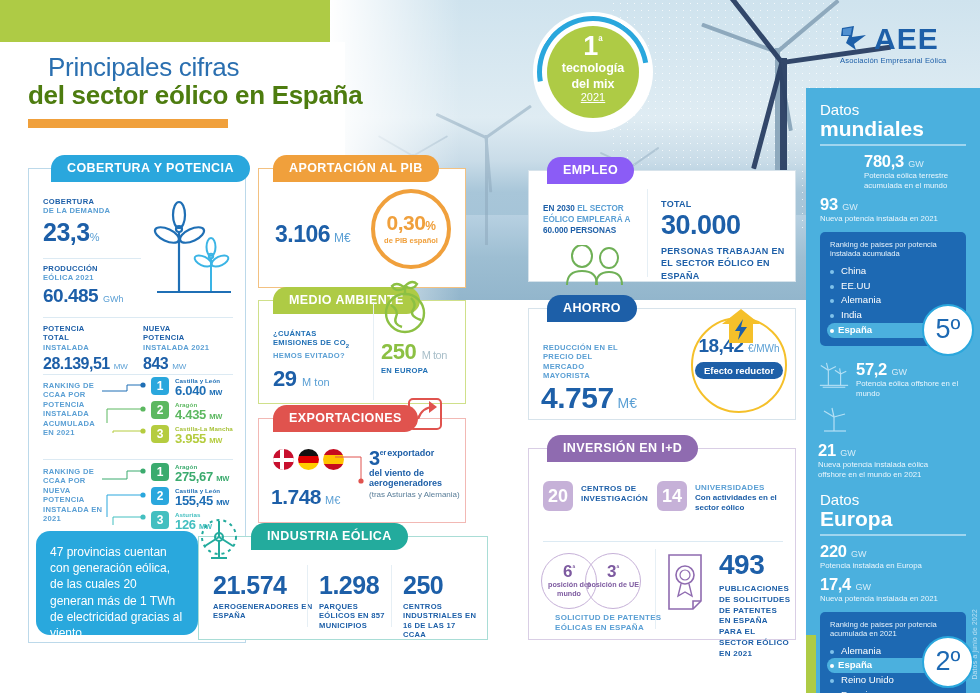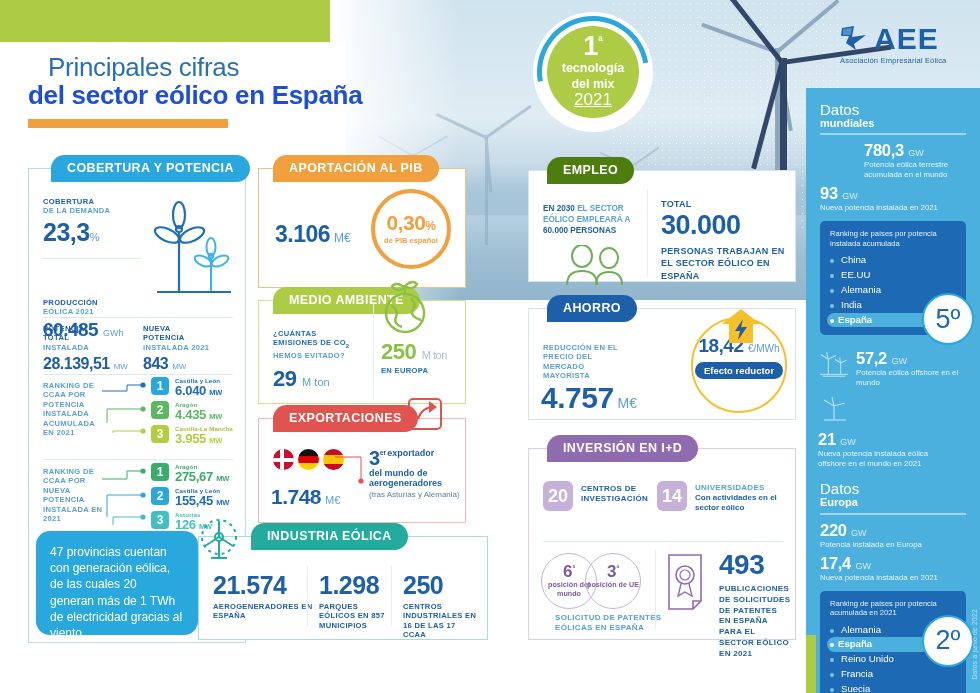--- a/index.html
+++ b/index.html
@@ -33,39 +33,39 @@
   .turb .blade { position:absolute; background:#8ea9bd; transform-origin: 0 50%; border-radius:1px;}
   .turb-dark .mast, .turb-dark .blade { background:#2a3f63; }
   .sea {
     position:absolute; left:330px; top:215px; width:650px; height:95px;
     background: linear-gradient(to bottom,#b8d1e2,#9dbed2 45%,#8fb3ca);
     opacity:.95;
   }
   
   .title { position:absolute; left:28px; top:52px; }
   .title .l1 { font-size:26px; color:#2a6fb0; font-weight:400; letter-spacing:-.3px;margin-left:20px; }
-  .title .l2 { font-size:26px; color:#1d4ed8; font-weight:bold; letter-spacing:-.3px; margin-top:-3px; }
+  .title .l2 { font-size:26px; color:#4d7c0f; font-weight:bold; letter-spacing:-.3px; margin-top:-3px; }
   .title .rule { width:200px; height:9px; background:#f0a03c; margin-top:8px; }
 
   
   .badge-wrap { position:absolute; left:533px; top:12px; width:120px; height:120px; }
   .badge-ring-w { position:absolute; inset:0; border-radius:50%; background:#fff; }
   .badge-ring-b {
     position:absolute; left:4px; top:4px; width:112px; height:112px; border-radius:50%;
     border:5px solid #2aa7dd; border-right-color:transparent; border-bottom-color:transparent;
     transform: rotate(35deg);
   }
   .badge-circle {
     position:absolute; left:14px; top:14px; width:92px; height:92px; border-radius:50%;
     background:#aecb45; color:#fff; text-align:center;
   }
   .badge-circle .b1 { font-size:27px; font-weight:bold; margin-top:7px; line-height:1; }
   .badge-circle .b1 sup { font-size:12px; }
   .badge-circle .b2 { font-size:12.5px; font-weight:bold; line-height:1.08; margin-top:2px; }
-  .badge-circle .b3 { font-size:17px; line-height:1.1;text-decoration:underline; }
+  .badge-circle .b3 { font-size:11px; line-height:1.1;text-decoration:underline; }
 
   
   .logo { position:absolute; left:840px; top:24px; color:#1d5fa8; }
   .logo .name { font-size:30px; font-weight:bold; letter-spacing:1px; line-height:1; }
   .logo .sub { font-size:7.6px; letter-spacing:.15px; margin-top:2px; }
 
   
   .card { position:absolute; background:#fff; border:1px solid; }
   .pill {
     position:absolute; color:#fff; font-size:12.5px; font-weight:bold;
@@ -107,21 +107,21 @@
   #ma .pill { left:14px; top:-14px; background:#aecb45; }
   
   #exp { left:258px; top:418px; width:208px; height:105px; border-color:#f2b8b4; }
   #exp .pill { left:14px; top:-14px; background:#e0534e; }
   .flag { width:21px; height:21px; border-radius:50%; position:relative; overflow:hidden; display:inline-block; }
   
   #ind { left:198px; top:536px; width:290px; height:104px; border-color:#a9ddd6; }
   #ind .pill { left:52px; top:-14px; background:#23ab9d; }
   
   #emp { left:528px; top:170px; width:268px; height:112px; border-color:#d7e3eb; }
-  #emp .pill { left:18px; top:-14px; background:#4d7c0f; }
+  #emp .pill { left:18px; top:-14px; background:#8b5cf6; }
   
   #aho { left:528px; top:308px; width:268px; height:112px; border-color:#d7e3eb; }
   #aho .pill { left:18px; top:-14px; background:#1d5fa8; }
   .aho-circle {
     position:absolute; right:8px; top:8px; width:96px; height:96px; border-radius:50%;
     border:2px solid #f5c02a; text-align:center;
   }
   .chip {
     background:#1d5fa8; color:#fff; font-size:9.5px; font-weight:bold;
     border-radius:11px; padding:3px 9px; display:inline-block; white-space:nowrap;
@@ -135,21 +135,21 @@
   }
   .pcirc {
     width:56px; height:56px; border-radius:50%; border:1.5px solid #c6b1d8;
     text-align:center; color:#7d5aa0; position:absolute;
   }
 
   
   .side { position:absolute; left:806px; top:88px; width:174px; height:605px; background:#4bb0de; }
   .side-h { color:#fff; padding-left:14px; }
   .side-h .a { font-size:15px; font-weight:400; line-height:1.05; }
-  .side-h .b { font-size:11px; font-weight:bold; line-height:1.05; }
+  .side-h .b { font-size:21px; font-weight:bold; line-height:1.05; }
   .side-rule { height:2px; background:#9fd5ef; margin:4px 14px 0 14px; }
   .s-big { color:#fff; font-size:16.5px; font-weight:bold; letter-spacing:-.3px; }
   .s-u { font-size:9px; font-weight:normal; color:#d6ecf8; }
   .s-txt { color:#eaf6fd; font-size:7.8px; line-height:1.28; }
   .rankbox { background:#1d69b3; border-radius:5px; color:#fff; padding:8px 10px; }
   .rankbox .hd { font-size:7.6px; line-height:1.25; margin-bottom:5px; color:#e7f3fb;}
   .rankbox li { list-style:none; font-size:9.6px; line-height:1.55; position:relative; padding-left:11px;}
   .rankbox li::before { content:""; position:absolute; left:0; top:6px; width:4px; height:4px; border-radius:50%; background:#7fc2ea;}
   .rankbox li.hi {
     background:#4bb0de; border-radius:9px; font-weight:bold; padding-left:11px; margin-left:-3px;
@@ -247,21 +247,21 @@
 
 <div class="card" id="cob">
   <div class="pill">COBERTURA Y POTENCIA</div>
 
   <div style="position:absolute;left:14px;top:28px;width:100px;">
     <div class="lbl lbl-d">COBERTURA</div>
     <div class="lbl">DE LA DEMANDA</div>
     <div class="big" style="font-size:25px;margin-top:2px;"><span>23,3</span><span class="unit" style="font-size:11px;">%</span></div>
   </div>
   <div class="hr" style="position:absolute;left:14px;top:89px;width:98px;"></div>
-  <div style="position:absolute;left:14px;top:95px;width:110px;margin-top:34px;">
+  <div style="position:absolute;left:14px;top:95px;width:110px;">
     <div class="lbl lbl-d">PRODUCCIÓN</div>
     <div class="lbl">EÓLICA 2021</div>
     <div class="big" style="font-size:19px;margin-top:2px;"><span>60.485</span> <span class="unit">GWh</span></div>
   </div>
 
   <svg style="position:absolute;left:120px;top:30px;" width="86" height="110" viewBox="0 0 86 110">
     <g fill="none" stroke="#1f6fb5" stroke-width="2.2">
       <ellipse cx="30" cy="16" rx="6" ry="13"></ellipse>
       <ellipse cx="18" cy="36" rx="13" ry="6" transform="rotate(25 18 36)"></ellipse>
       <ellipse cx="43" cy="36" rx="13" ry="6" transform="rotate(-25 43 36)"></ellipse>
@@ -431,21 +431,21 @@
   <div style="position:absolute;left:12px;top:66px;" class="big">
     <span style="font-size:21px;">1.748</span>
     <span class="unit" style="font-size:11px;">M€</span>
   </div>
   <div style="position:absolute;left:110px;top:30px;width:92px;">
     <div style="display:flex;align-items:flex-start;">
       <span class="big" style="font-size:20px;line-height:.95;">3</span>
       <sup style="font-size:7px;color:#1d5fa8;font-weight:bold;">er</sup>
       <span style="font-size:9px;font-weight:bold;color:#1d5fa8;line-height:1.1;margin-left:1px;">exportador</span>
     </div>
-    <div style="font-size:9px;font-weight:bold;color:#1d5fa8;line-height:1.15;">del mundo de</div>
+    <div style="font-size:9px;font-weight:bold;color:#1d5fa8;line-height:1.15;">del viento de</div>
     <div style="font-size:9px;font-weight:bold;color:#1d5fa8;line-height:1.15;">aerogeneradores</div>
     <div style="font-size:8px;color:#5a7e99;line-height:1.2;margin-top:1px;">(tras Asturias y Alemania)</div>
   </div>
 </div>
 
 <div class="card" id="ind">
   <div class="pill">INDUSTRIA EÓLICA</div>
   <svg style="position:absolute;left:-8px;top:-26px;" width="56" height="56" viewBox="0 0 56 56">
     <g fill="none" stroke="#23ab9d" stroke-width="2">
       <circle cx="28" cy="26" r="17" stroke-dasharray="3 4"></circle>

